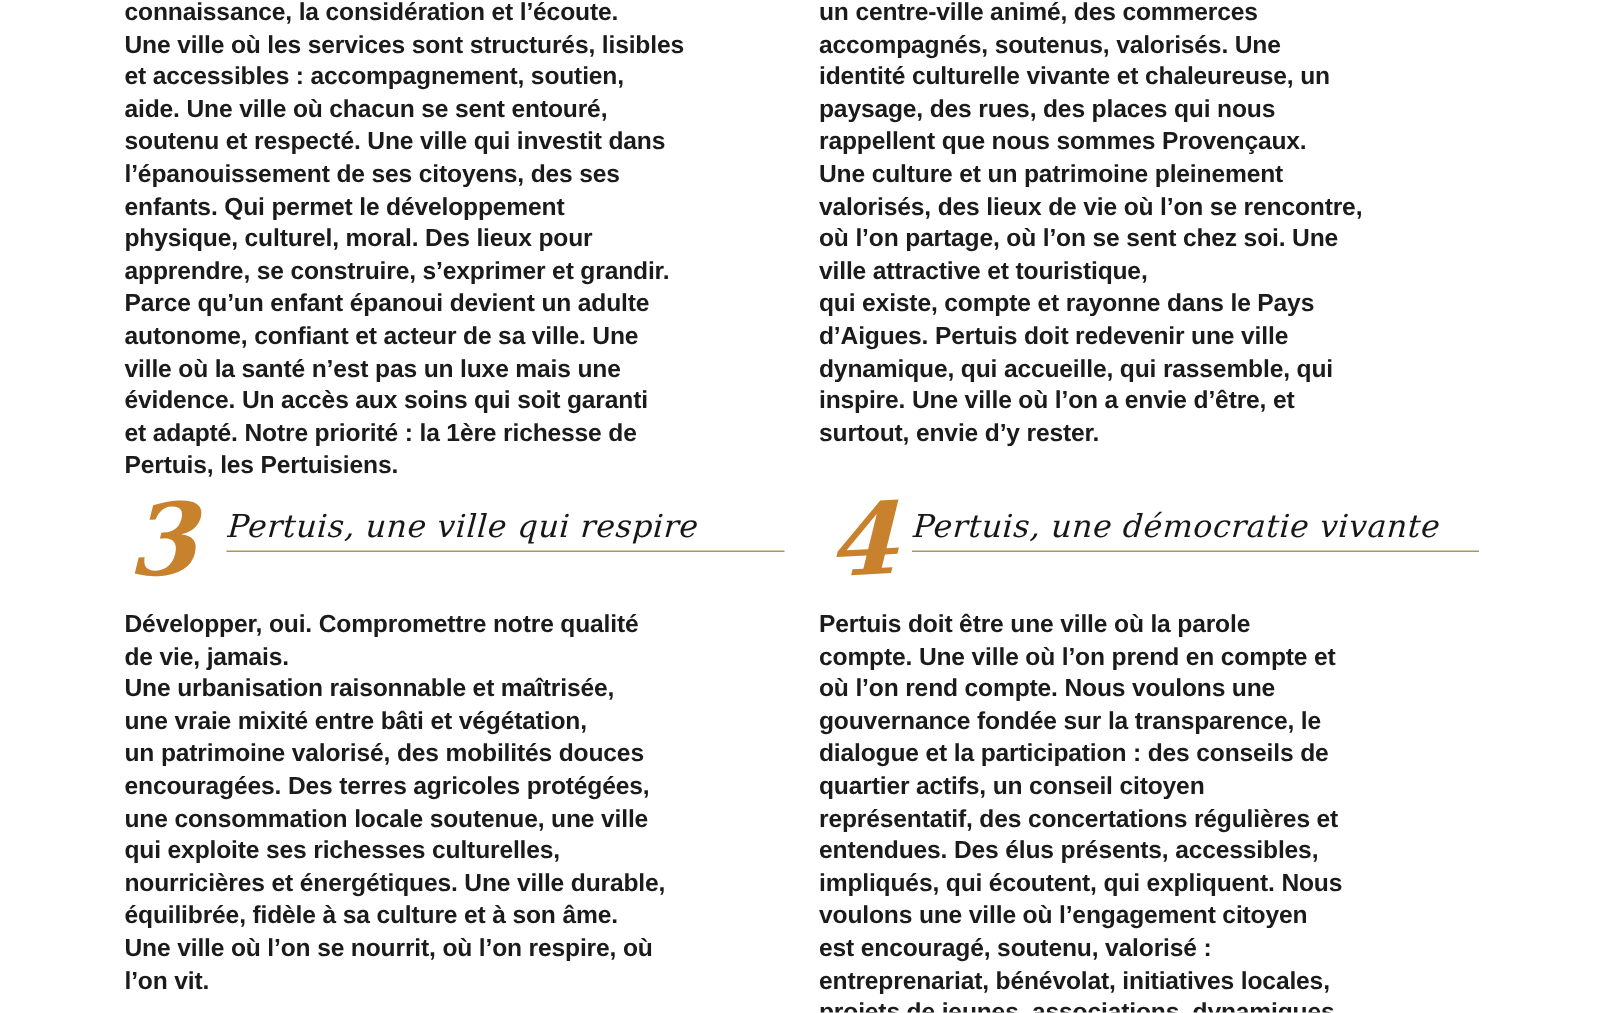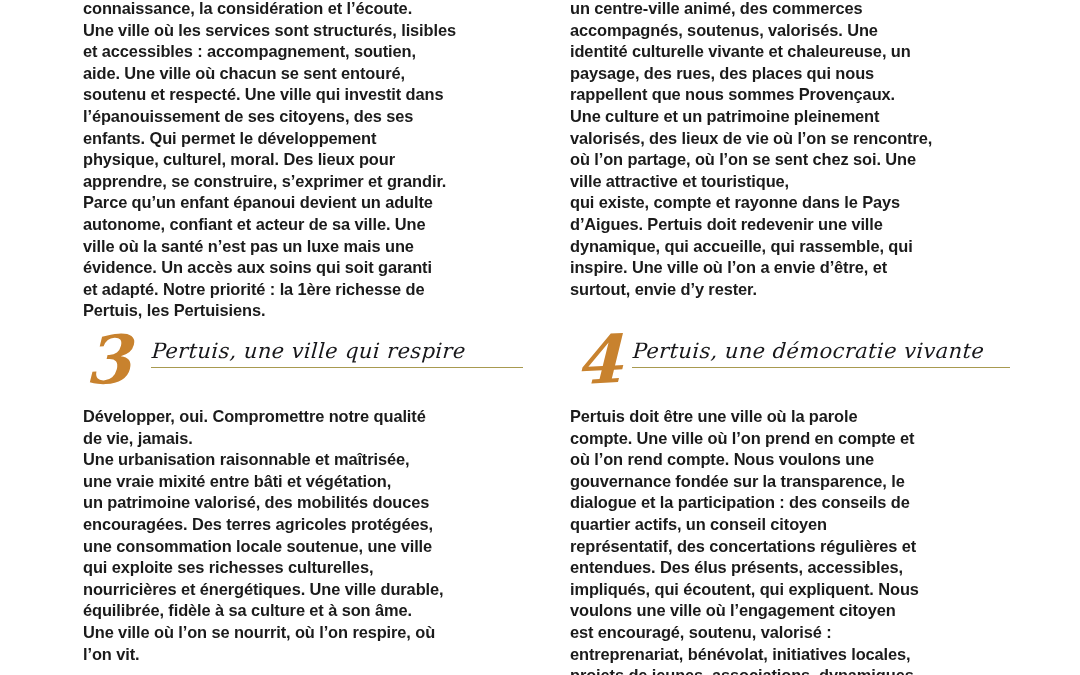--- a/index.html
+++ b/index.html
@@ -22,29 +22,28 @@
   }
 
   .columns {
     position: absolute;
     top: 0;
     left: 0;
     width: 1010px;
     height: 675px;
     display: flex;
     gap: 23px;
-    justify-content: space-between;
   }
 
   .column {
     width: 440px;
     position: relative;
   }
   .column.left  { margin-left: 83px; }
-  .column.right { margin-left: 16px; }
+  .column.right { margin-left: 0px; }
 
   
   .body-text {
     font-family: "Liberation Sans", sans-serif;
     font-size: 16.4px;
     line-height: 21.6px;
     font-weight: 700;
     color: #1b1b1b;
     letter-spacing: -0.1px;
     white-space: pre-line;

